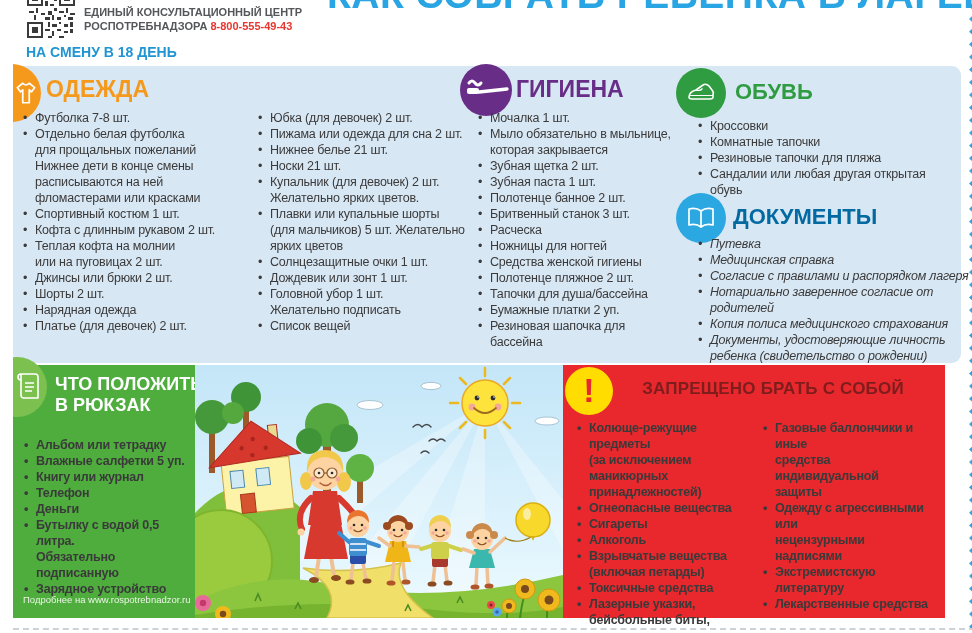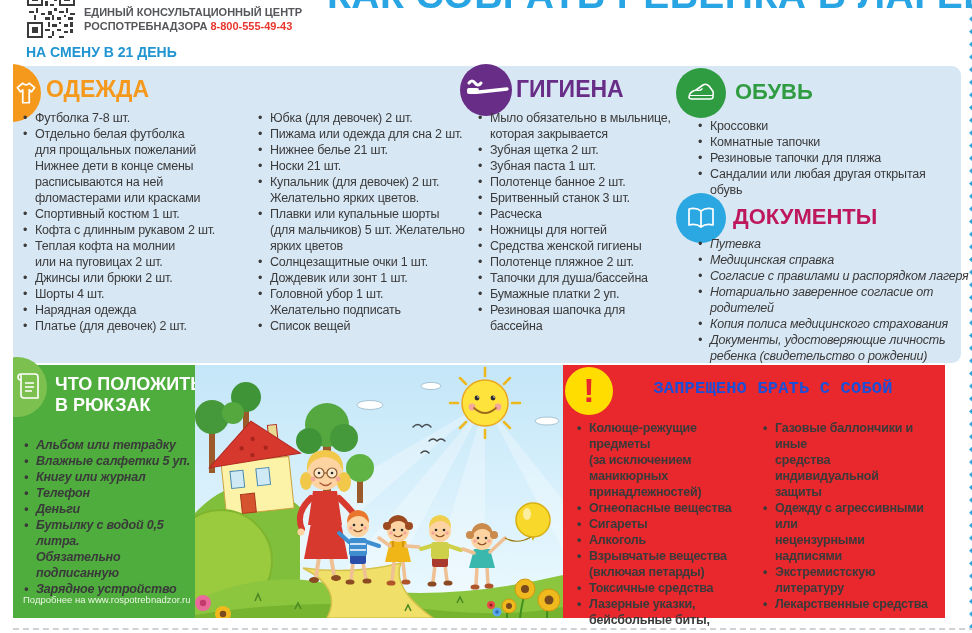--- a/index.html
+++ b/index.html
@@ -28,36 +28,36 @@
   
   .c-hygiene{left:447px;top:64px;width:52px;height:52px;background:#682d87;}
   .t-hygiene{left:503px;top:76px;font-size:23px;color:#682d87;}
   .l-hygiene{left:464px;top:110px;width:200px;}
   
   .c-shoes{left:663px;top:68px;width:50px;height:50px;background:#2f9c41;}
   .t-shoes{left:722px;top:79px;font-size:22px;color:#2f9c41;}
   .l-shoes{left:684px;top:118px;width:262px;}
   
   .c-docs{left:663px;top:193px;width:50px;height:50px;background:#2ba7e1;}
-  .t-docs{left:720px;top:204px;font-size:22px;color:#be185d;}
+  .t-docs{left:720px;top:204px;font-size:22px;color:#0369a1;}
   .l-docs{left:684px;top:236px;width:280px;font-style:italic;}
   
   .green-panel{position:absolute;left:0;top:365px;width:182px;height:253px;background:#4fad3e;}
   .c-backpack{left:-26px;top:357px;width:60px;height:60px;background:#7cc150;}
   .backpack-title{position:absolute;left:42px;top:374px;font-size:18px;font-weight:bold;color:#ffffff;
                   line-height:21px;white-space:pre-line;}
   .l-backpack{left:10px;top:437px;width:170px;}
-  .l-backpack li{color:#ffffff;font-weight:bold;font-size:12.5px;line-height:16px;font-style:italic;}
+  .l-backpack li{color:#ffffff;font-weight:bold;font-size:12.5px;line-height:16px;}
   .backpack-footer{position:absolute;left:10px;top:594px;font-size:9.5px;color:#eaf6e2;}
   .illustration{position:absolute;left:182px;top:365px;width:368px;height:253px;}
   .red-panel{position:absolute;left:550px;top:365px;width:382px;height:253px;background:#e8282d;}
   .c-warn{left:552px;top:367px;width:48px;height:48px;background:#ffdd00;text-align:center;}
   .c-warn .bang{font-size:34px;font-weight:bold;color:#e8282d;line-height:46px;}
   .forbidden-title{position:absolute;left:600px;top:379px;width:320px;font-size:17px;font-weight:bold;
-                   color:#1d4ed8;text-align:center;letter-spacing:0.2px;font-family:Liberation Mono, monospace;}
+                   color:#7f1d1d;text-align:center;letter-spacing:0.2px;}
   .l-forbid1{left:563px;top:420px;width:182px;}
   .l-forbid2{left:749px;top:420px;width:172px;}
   .l-forbid1 li,.l-forbid2 li{color:#ffffff;font-weight:bold;font-size:12.5px;line-height:15.8px;}
   
   .zigzag{position:absolute;left:950px;top:0;width:22px;height:633px;}
   .cutline{position:absolute;left:0;top:628px;width:972px;height:0;border-top:2px dashed #cdd2d6;}
   .iconwrap{position:absolute;}
 </style>
 </head>
 <body>
@@ -107,21 +107,21 @@
     </g>
   </svg>
 
   <div class="org">
     <div>ЕДИНЫЙ КОНСУЛЬТАЦИОННЫЙ ЦЕНТР</div>
     <div><span>РОСПОТРЕБНАДЗОРА</span>
       <span class="phone">8-800-555-49-43</span></div>
   </div>
 
   <div class="main-title">КАК СОБРАТЬ РЕБЕНКА В ЛАГЕРЬ</div>
-  <div class="subtitle">НА СМЕНУ В 21 ДЕНЬ</div>
+  <div class="subtitle">НА СМЕНУ В 18 ДЕНЬ</div>
 
   <div class="blue-panel"></div>
 
   <div class="circle c-clothes">
     <svg class="iconwrap" style="left:30px;top:16px" width="26" height="26" viewBox="0 0 24 24">
       <path d="M4,7 L9,3 Q12,6 15,3 L20,7 L17,11 L15,9 L15,21 L9,21 L9,9 L7,11 Z" fill="none" stroke="#ffffff" stroke-width="1.6" stroke-linejoin="round"></path>
     </svg>
   </div>
   <div class="sec-title t-clothes">ОДЕЖДА</div>
   <ul class="items l-clothes1">
@@ -129,21 +129,21 @@
       <li>Отдельно белая футболка
 для прощальных пожеланий
 Нижнее дети в конце смены
 расписываются на ней
 фломастерами или красками</li>
       <li>Спортивный костюм 1 шт.</li>
       <li>Кофта с длинным рукавом 2 шт.</li>
       <li>Теплая кофта на молнии
 или на пуговицах 2 шт.</li>
       <li>Джинсы или брюки 2 шт.</li>
-      <li>Шорты 4 шт.</li>
+      <li>Шорты 2 шт.</li>
       <li>Нарядная одежда</li>
       <li>Платье (для девочек) 2 шт.</li>
     </ul>
   <ul class="items l-clothes2">
       <li>Юбка (для девочек) 2 шт.</li>
       <li>Пижама или одежда для сна 2 шт.</li>
       <li>Нижнее белье 21 шт.</li>
       <li>Носки 21 шт.</li>
       <li>Купальник (для девочек) 2 шт.
 Желательно ярких цветов.</li>
@@ -159,20 +159,21 @@
 
   <div class="circle c-hygiene">
     <svg class="iconwrap" style="left:5px;top:11px" width="44" height="30" viewBox="0 0 44 30">
       <path d="M4,8 q3,-4 6,0 q3,4 6,0" fill="none" stroke="#ffffff" stroke-width="3" stroke-linecap="round"></path>
       <rect x="2" y="13" width="12" height="6" rx="2" fill="#ffffff"></rect>
       <path d="M14,17 L42,14" stroke="#ffffff" stroke-width="3.4" stroke-linecap="round"></path>
     </svg>
   </div>
   <div class="sec-title t-hygiene">ГИГИЕНА</div>
   <ul class="items l-hygiene">
+      <li>Мочалка 1 шт.</li>
       <li>Мыло обязательно в мыльнице,
 которая закрывается</li>
       <li>Зубная щетка 2 шт.</li>
       <li>Зубная паста 1 шт.</li>
       <li>Полотенце банное 2 шт.</li>
       <li>Бритвенный станок 3 шт.</li>
       <li>Расческа</li>
       <li>Ножницы для ногтей</li>
       <li>Средства женской гигиены</li>
       <li>Полотенце пляжное 2 шт.</li>

